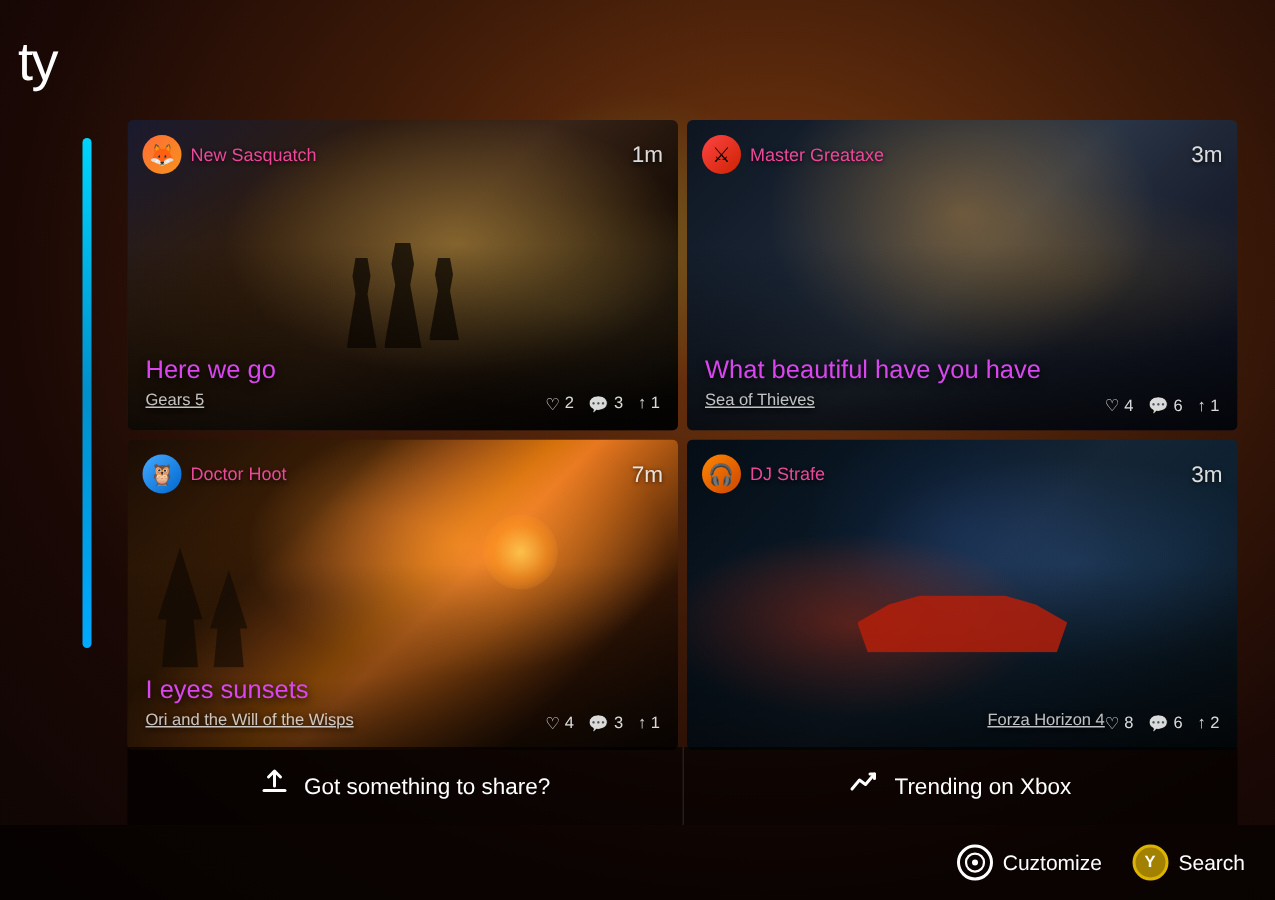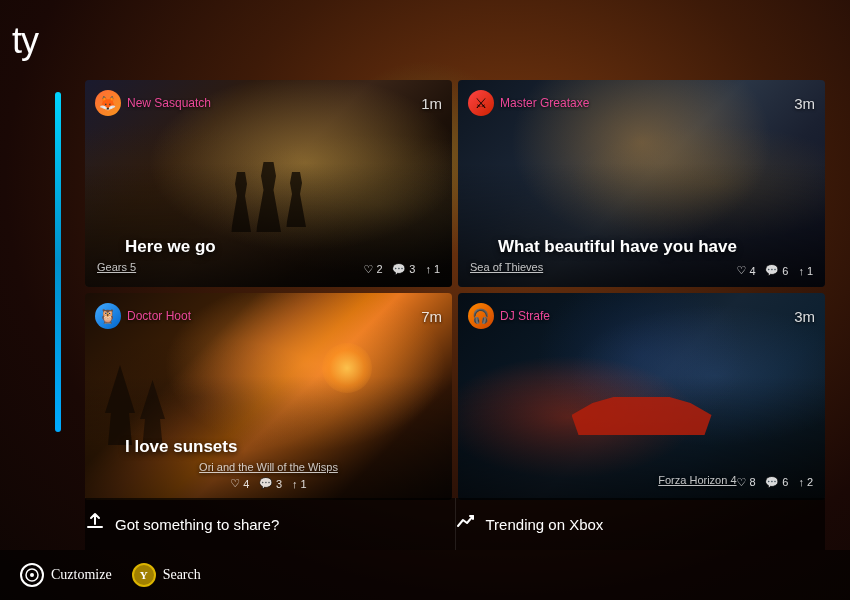--- a/index.html
+++ b/index.html
@@ -221,27 +221,26 @@
     .card-footer {
       position: absolute;
       bottom: 0;
       left: 0;
       right: 0;
       padding: 8px 12px 10px;
       z-index: 3;
     }
 
     .card-title {
-      color: #ffffff;
+      color: #d946ef;
       font-size: 17px;
-      font-weight: 700;
+      font-weight: 400;
       line-height: 1.2;
       text-shadow: 0 2px 6px rgba(0,0,0,0.9);
       margin-bottom: 4px;
-      margin-left: 28px;
     }
 
     .card-game {
       color: rgba(255,255,255,0.75);
       font-size: 11px;
       text-shadow: 0 1px 4px rgba(0,0,0,0.9);
       margin-bottom: 4px;
       text-decoration: underline;
     }
 
@@ -272,20 +271,21 @@
       right: 0;
       display: flex;
       height: 52px;
       z-index: 5;
     }
 
     .bottom-btn {
       flex: 1;
       display: flex;
       align-items: center;
+      justify-content: center;
       gap: 10px;
       background: rgba(0,0,0,0.65);
       color: white;
       font-size: 15px;
       font-weight: 500;
       cursor: pointer;
       border: none;
       border-right: 1px solid rgba(255,255,255,0.1);
       transition: background 0.2s;
     }
@@ -299,24 +299,24 @@
     
     .footer-bar {
       position: absolute;
       bottom: 0;
       left: 0;
       right: 0;
       height: 50px;
       background: rgba(0,0,0,0.55);
       display: flex;
       align-items: center;
+      justify-content: flex-end;
       padding: 0 20px;
       gap: 20px;
       z-index: 6;
-      font-family: Liberation Serif, serif;
     }
 
     .footer-action {
       display: flex;
       align-items: center;
       gap: 7px;
       color: white;
       font-size: 14px;
       cursor: pointer;
     }
@@ -485,22 +485,22 @@
       <div class="tree-shape"></div>
       <div class="tree-shape-2"></div>
       <div class="card-header">
         <div class="card-user">
           <div class="user-avatar avatar-3">🦉</div>
           <span class="user-name">Doctor Hoot</span>
         </div>
         <span class="card-time">7m</span>
       </div>
       <div class="card-footer">
-        <div class="card-title">I love sunsets</div>
-        <div style="display:flex; align-items:center;flex-direction:column;">
+        <div class="card-title">I eyes sunsets</div>
+        <div style="display:flex; justify-content:space-between; align-items:center;">
           <span class="card-game">Ori and the Will of the Wisps</span>
           <div class="card-stats">
             <div class="stat-item">
               <span class="stat-icon">♡</span>
               <span>4</span>
             </div>
             <div class="stat-item">
               <span class="stat-icon">💬</span>
               <span>3</span>
             </div>

